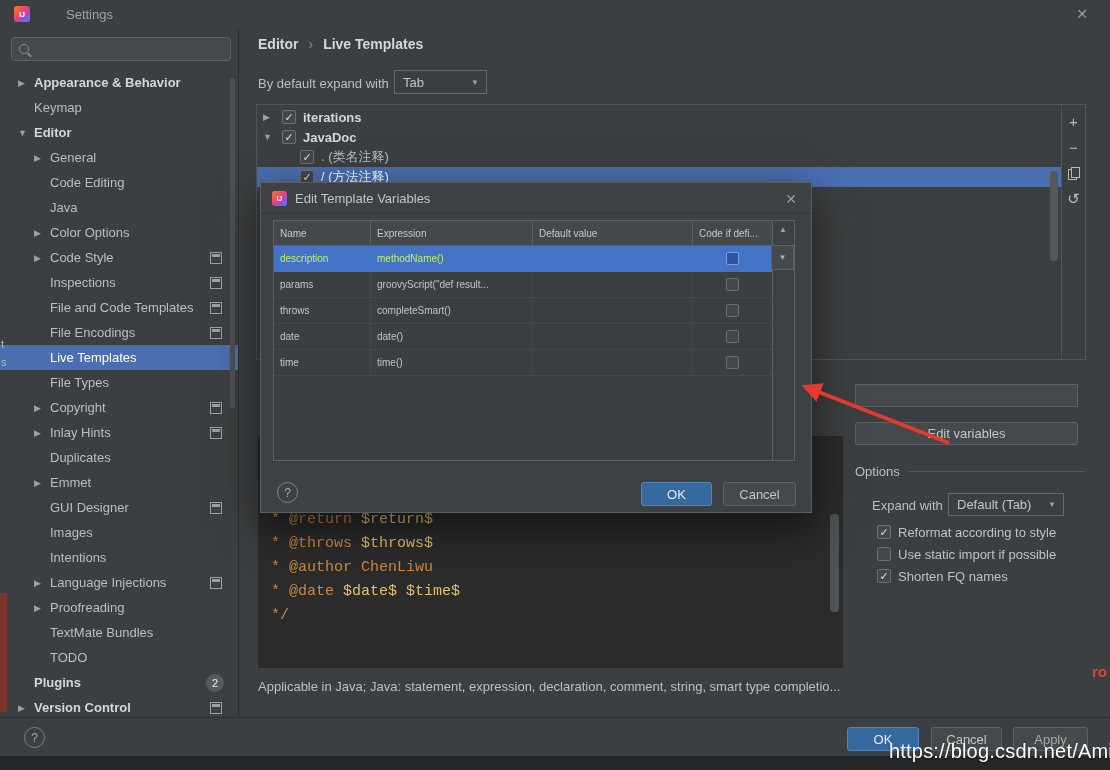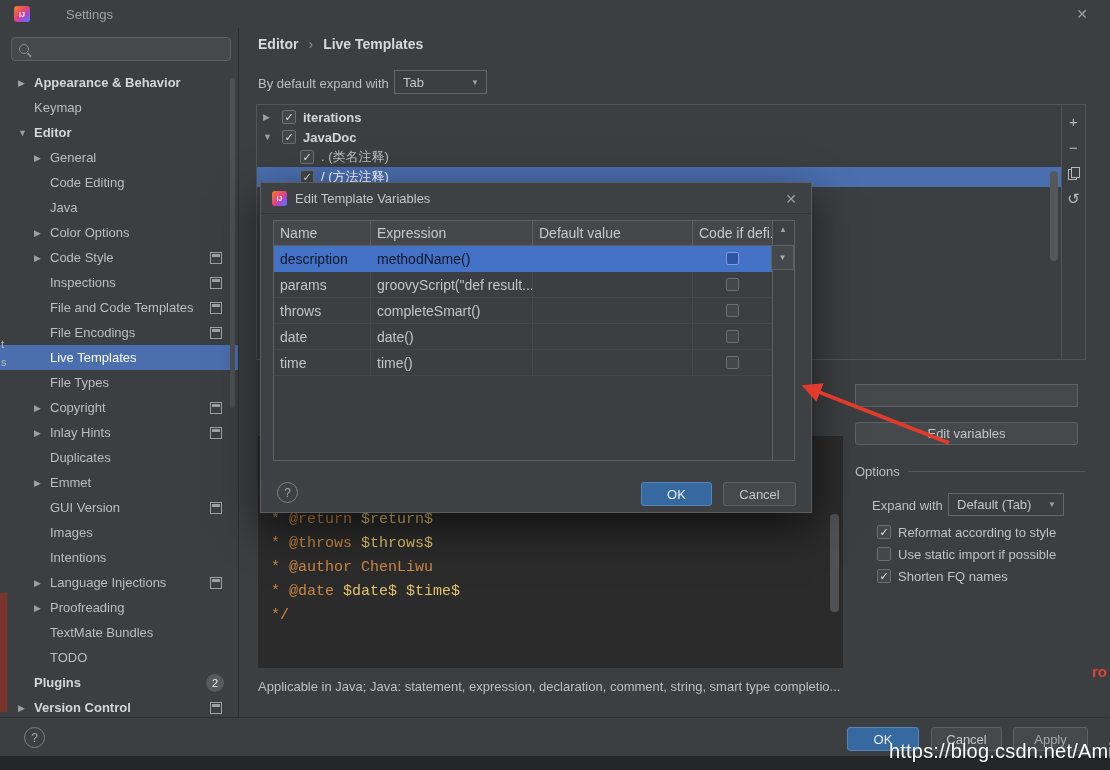--- a/index.html
+++ b/index.html
@@ -103,33 +103,33 @@
   .apply-main{position:absolute;left:1013px;top:9px;width:75px;height:24px;color:#a7a9ab;}
 
   
   .dialog{position:absolute;left:260px;top:182px;width:552px;height:331px;background:#3d4143;border:1px solid #5a5e60;
     box-shadow:0 14px 40px rgba(0,0,0,.6);z-index:20;box-sizing:border-box;}
   .dlg-title{position:absolute;left:0;top:0;right:0;height:30px;display:flex;align-items:center;padding-left:11px;gap:8px;border-bottom:1px solid #323537;}
   .dlg-title-text{color:#c3c5c7;}
   .dlg-close{right:14px;top:8px;}
   .vt-table{position:absolute;left:12px;top:37px;width:500px;height:241px;border:1px solid #5e6163;box-sizing:border-box;overflow:hidden;background:#3c3f41;}
   .vt-head{display:flex;height:24px;background:#45484b;border-bottom:1px solid #5c5f61;}
-  .vc{box-sizing:border-box;padding:0 6px;display:flex;align-items:center;white-space:nowrap;overflow:hidden;font-size:14px;}
+  .vc{box-sizing:border-box;padding:0 6px;display:flex;align-items:center;white-space:nowrap;overflow:hidden;font-size:10px;}
   .vt-head .vc{color:#c6c8ca;border-right:1px solid #5c5f61;}
   .vc0{width:97px;flex:none;}
   .vc1{width:162px;flex:none;}
   .vc2{width:160px;flex:none;}
   .vc3{flex:1;}
   .vt-head .vc3{border-right:none;}
   .vt-row{display:flex;height:25px;border-bottom:1px solid #45484a;cursor:pointer;color:#c2c4c6;}
   .vt-row .vc{border-right:1px solid #45484a;}
   .vt-row .vc3{border-right:none;}
   .skip-cell{justify-content:center;}
   .skip-cell .cb{width:13px;height:13px;}
-  .vt-row.selected{background:#4472c6;color:#0f172a;border-bottom-color:#4472c6;}
+  .vt-row.selected{background:#4472c6;color:#bef264;border-bottom-color:#4472c6;}
   .vt-row.selected .vc{border-right-color:#4472c6;}
   .vt-scroll{position:absolute;left:511px;top:37px;width:23px;height:241px;border:1px solid #5e6163;border-left:none;box-sizing:border-box;}
   .up-arrow{position:absolute;left:0;right:0;top:4px;text-align:center;font-size:8px;color:#9da0a3;cursor:pointer;}
   .dd-btn{position:absolute;left:-1px;top:24px;width:23px;height:25px;border:1px solid #5e6163;background:#45494b;
     display:flex;align-items:center;justify-content:center;font-size:8px;color:#aeb1b3;cursor:pointer;box-sizing:border-box;}
   .dlg-help{position:absolute;left:16px;top:299px;}
   .dlg-ok{position:absolute;left:380px;top:299px;width:71px;height:24px;}
   .dlg-cancel{position:absolute;left:462px;top:299px;width:73px;height:24px;}
 
   
@@ -236,21 +236,21 @@
           <div class="nav-item lvl1">
             <span class="tree-arrow"></span>
             <span class="nav-label">Duplicates</span>
           </div>
           <div class="nav-item lvl1">
             <span class="tree-arrow">▶</span>
             <span class="nav-label">Emmet</span>
           </div>
           <div class="nav-item lvl1">
             <span class="tree-arrow"></span>
-            <span class="nav-label">GUI Version</span>
+            <span class="nav-label">GUI Designer</span>
             <span class="proj-icon"></span>
           </div>
           <div class="nav-item lvl1">
             <span class="tree-arrow"></span>
             <span class="nav-label">Images</span>
           </div>
           <div class="nav-item lvl1">
             <span class="tree-arrow"></span>
             <span class="nav-label">Intentions</span>
           </div>

